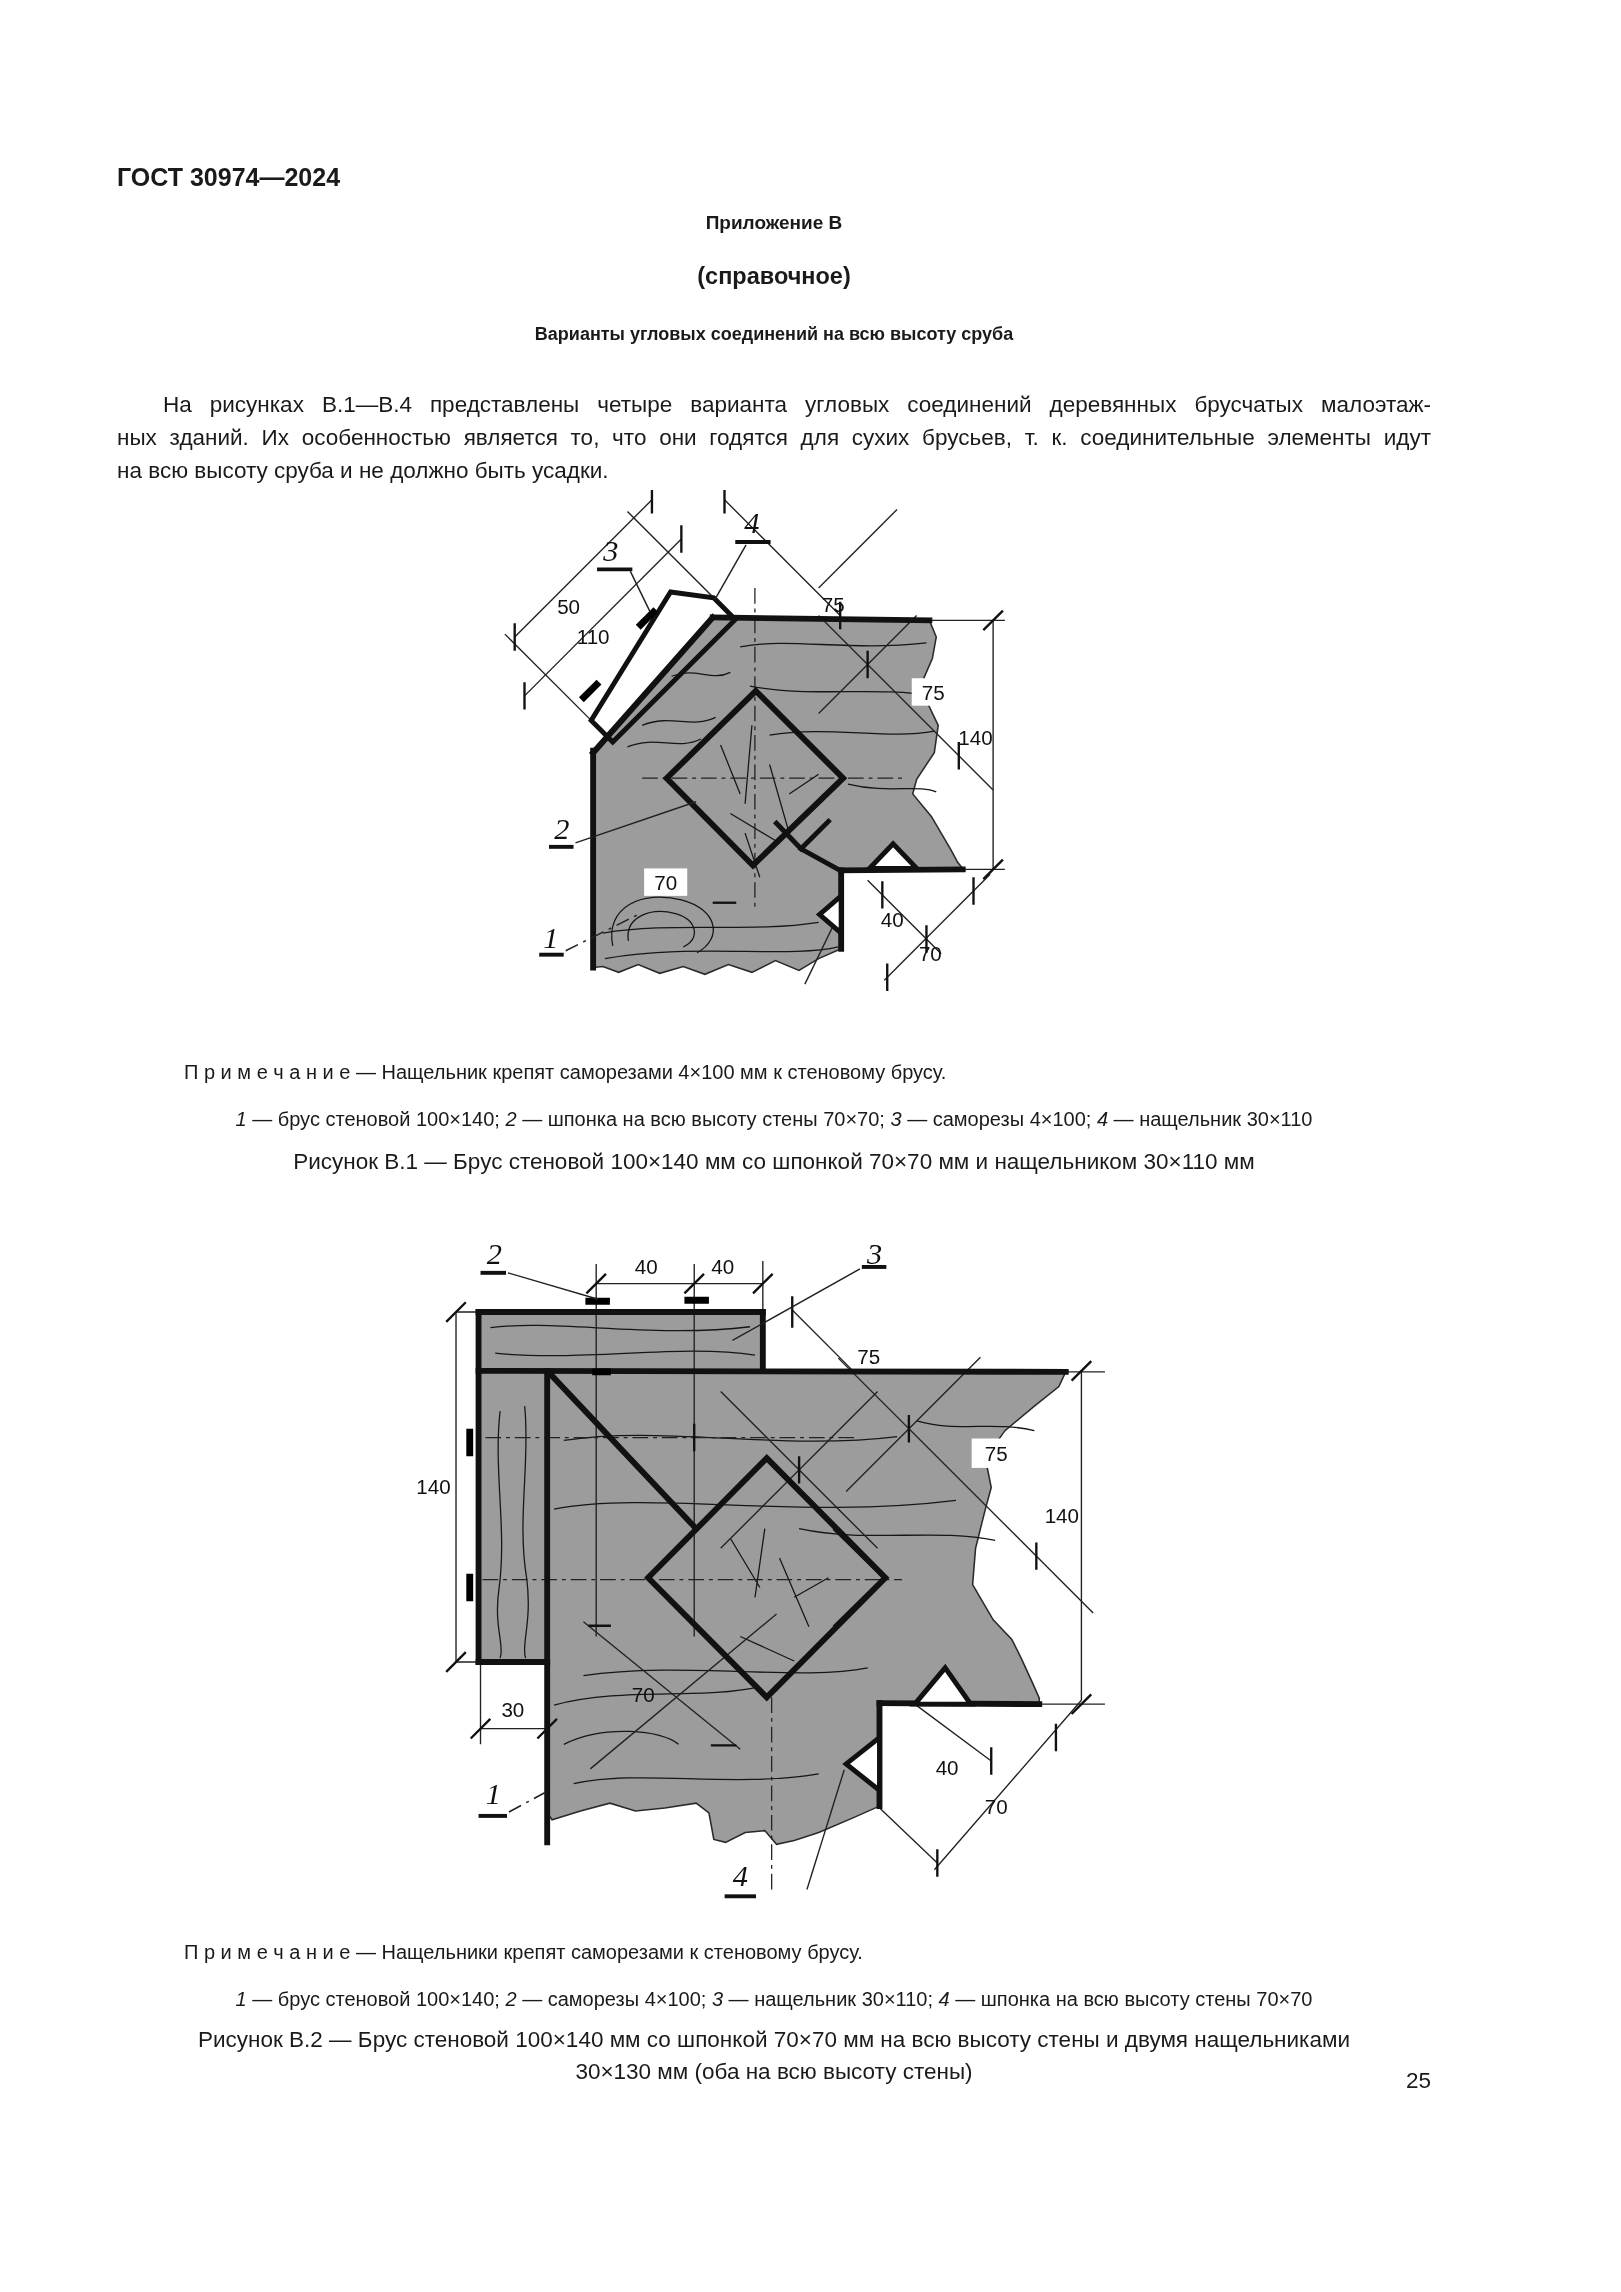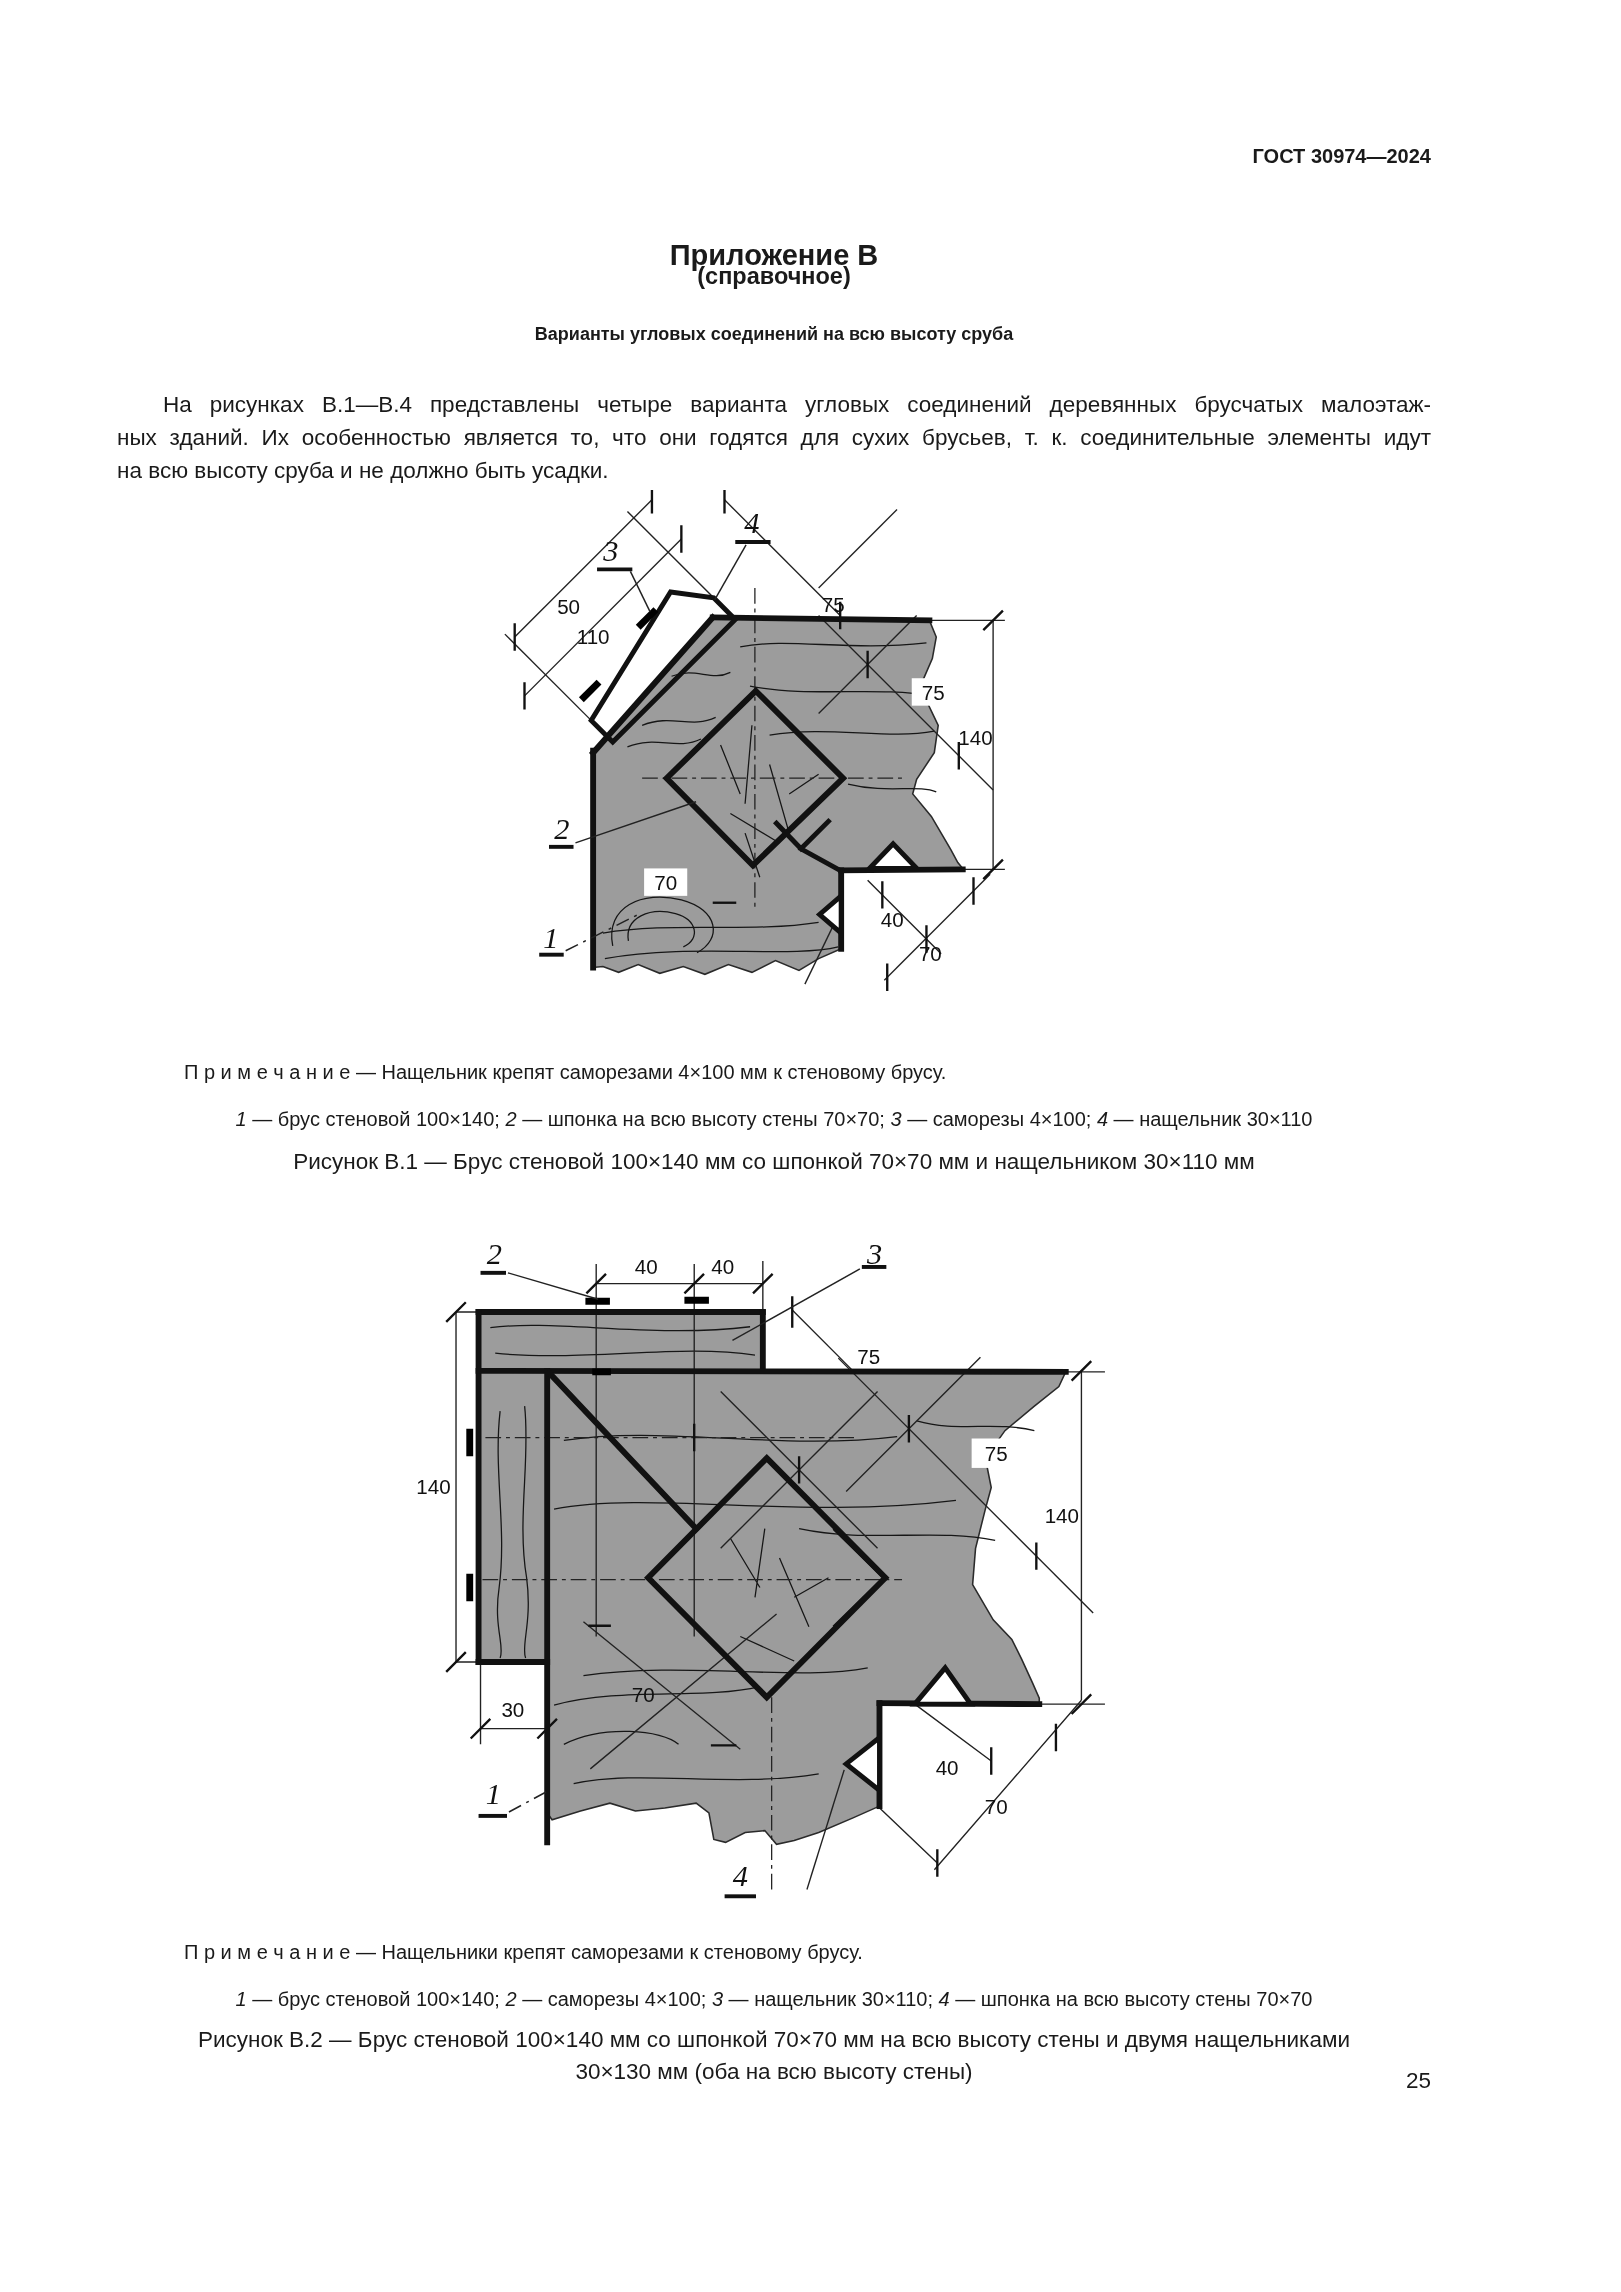--- a/index.html
+++ b/index.html
@@ -1,20 +1,20 @@
 <!DOCTYPE html>
 <html><head>
 <meta charset="utf-8">
 <style>
   html,body{margin:0;padding:0;background:#e8e8e8;}
   .page{position:relative;width:1621px;height:2293px;background:#ffffff;
         font-family:"Liberation Sans",sans-serif;color:#1a1a1a;overflow:hidden;margin:0 auto;}
   .content{position:absolute;left:117px;width:1314px;}
-  .hdr{top:145px;text-align:right;font-size:20px;font-weight:bold;}
-  .app-title{top:239px;text-align:center;font-size:29px;font-weight:bold;}
+  .hdr{top:163px;text-align:left;font-size:25px;font-weight:bold;}
+  .app-title{top:212px;text-align:center;font-size:19px;font-weight:bold;}
   .app-sub{top:263px;text-align:center;font-size:23.5px;font-weight:bold;}
   .heading{top:324px;text-align:center;font-size:18px;font-weight:bold;}
   .para{top:388px;font-size:22.5px;line-height:33px;}
   .para .ln{text-align:justify;text-align-last:justify;}
   .para .ln.first{text-indent:46px;}
   .para .ln.last{text-align:left;text-align-last:left;}
   .note{font-size:20px;padding-left:67px;}
   .note1{top:1061px;} .note2{top:1941px;}
   .legend{font-size:20px;text-align:center;}
   .legend i{font-style:italic;}

